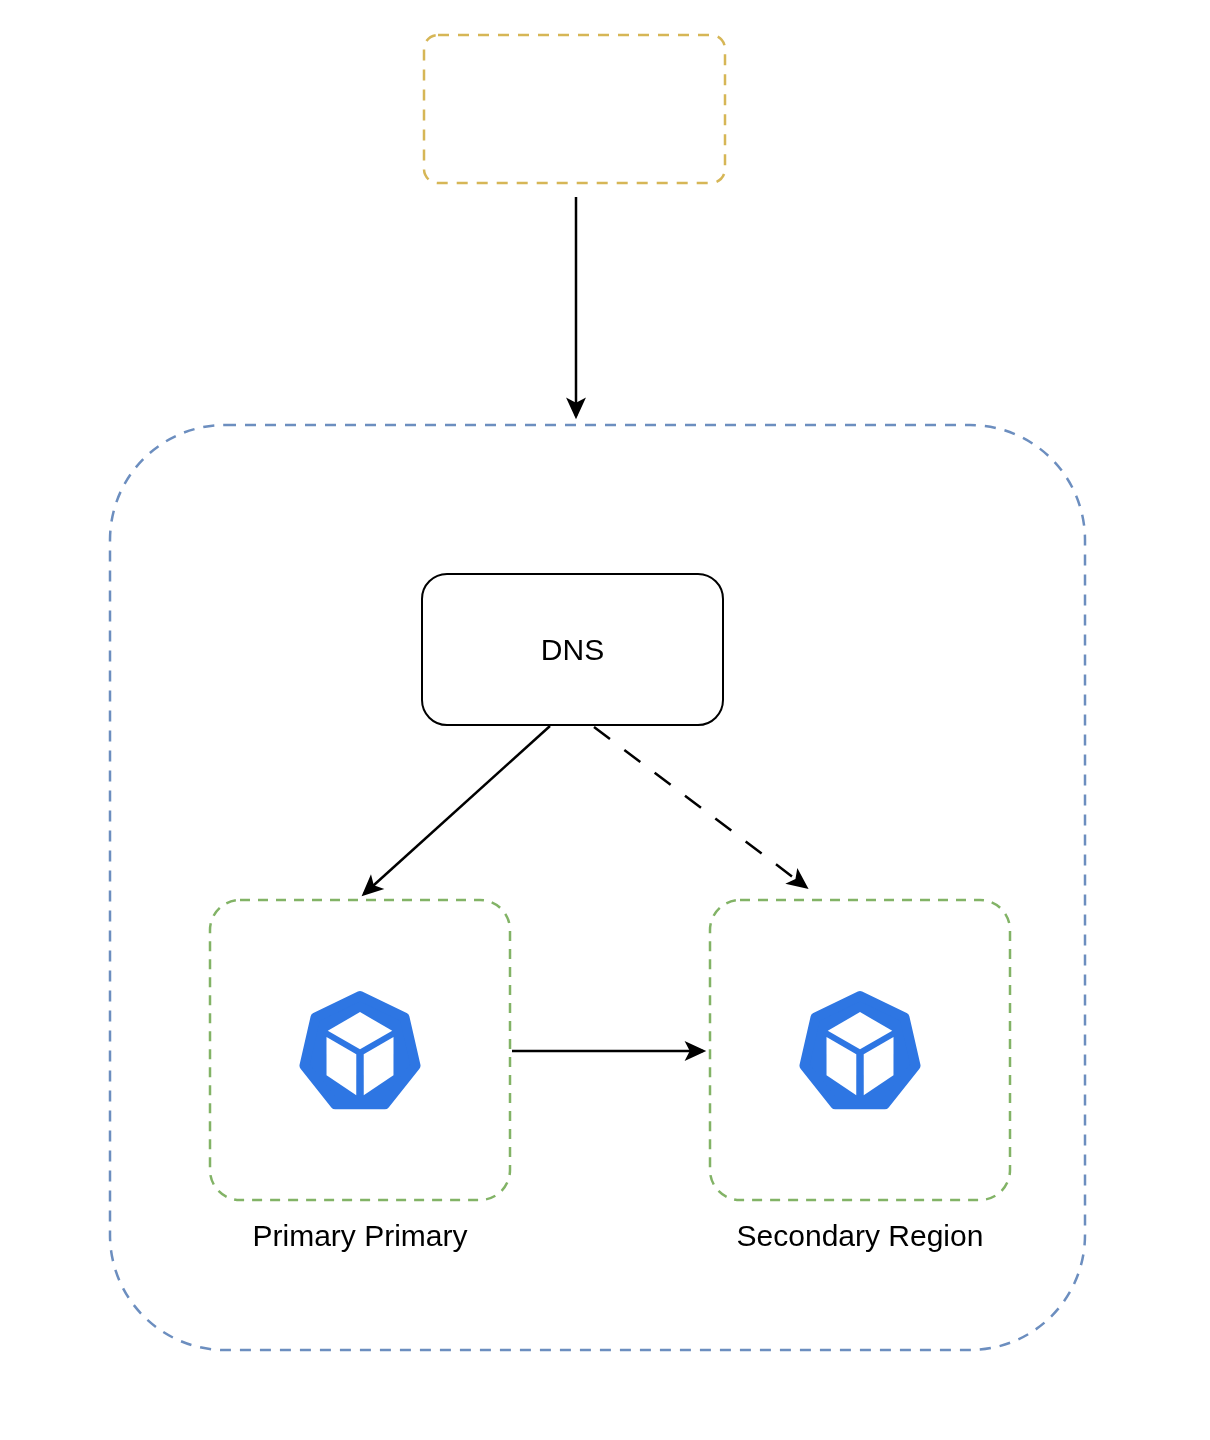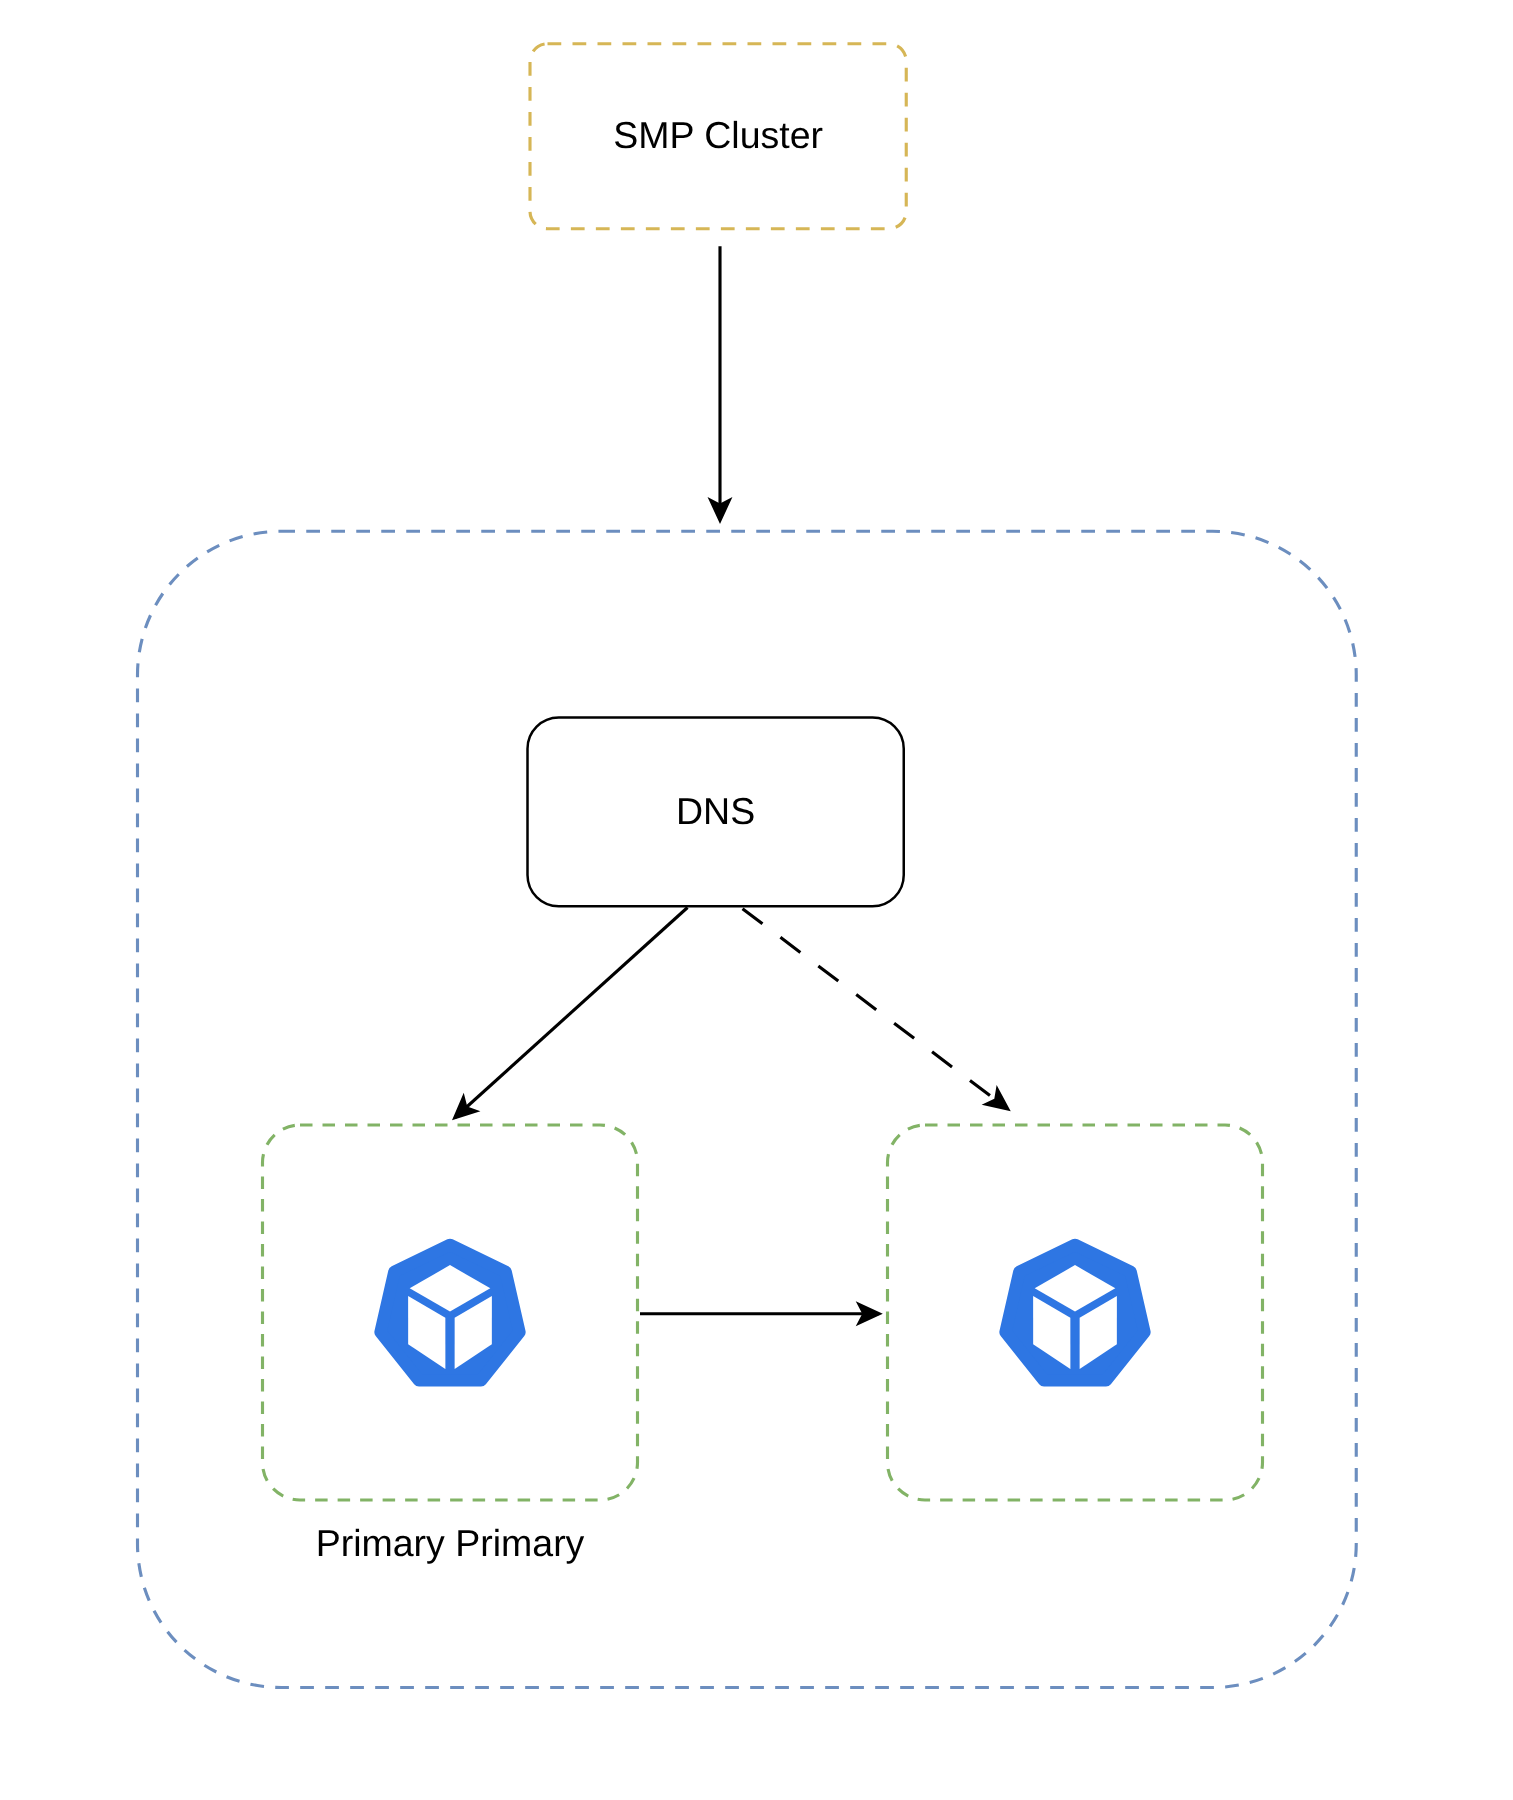--- a/index.html
+++ b/index.html
@@ -67,19 +67,19 @@
     </g>
 
     <g transform="translate(798,991) scale(1.24)">
       <polygon points="50,4 85.9,21.3 94.8,60.2 70,91.4 30,91.4 5.2,60.2 14.1,21.3" stroke-width="8" stroke-linejoin="round" fill="#2e76e3" stroke="#2e76e3"></polygon>
       <polygon points="50,17 76,32 50,47 24,32" fill="#ffffff"></polygon>
       <polygon points="23,37 47,51 47,84 23,68" fill="#ffffff"></polygon>
       <polygon points="77,37 53,51 53,84 77,68" fill="#ffffff"></polygon>
     </g>
   </svg>
 
-  <div id="smp-label" class="node-label">SMP Cluster</div>
 
   <div id="dns-label" class="node-label">DNS</div>
 
   <div id="primary-label" class="node-label">Primary Primary</div>
 
+  <div id="secondary-label" class="node-label">Secondary Region</div>
 </div>
 
 </body></html>

